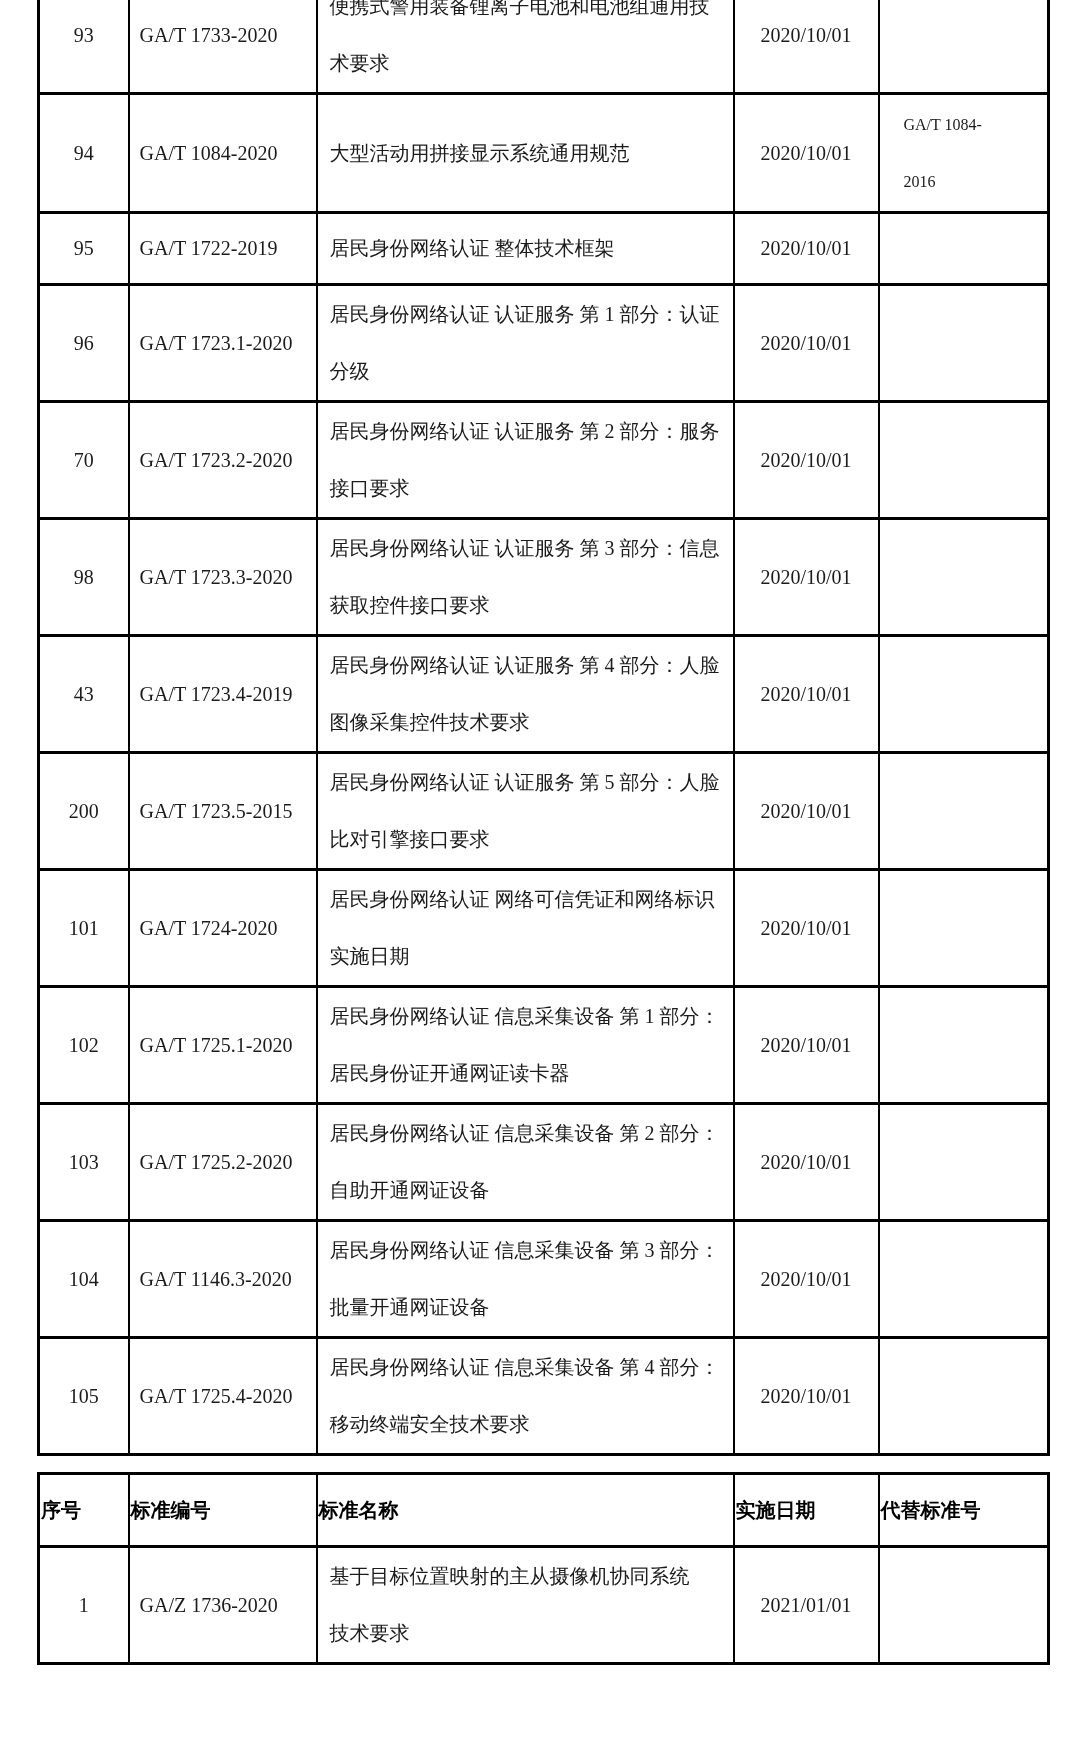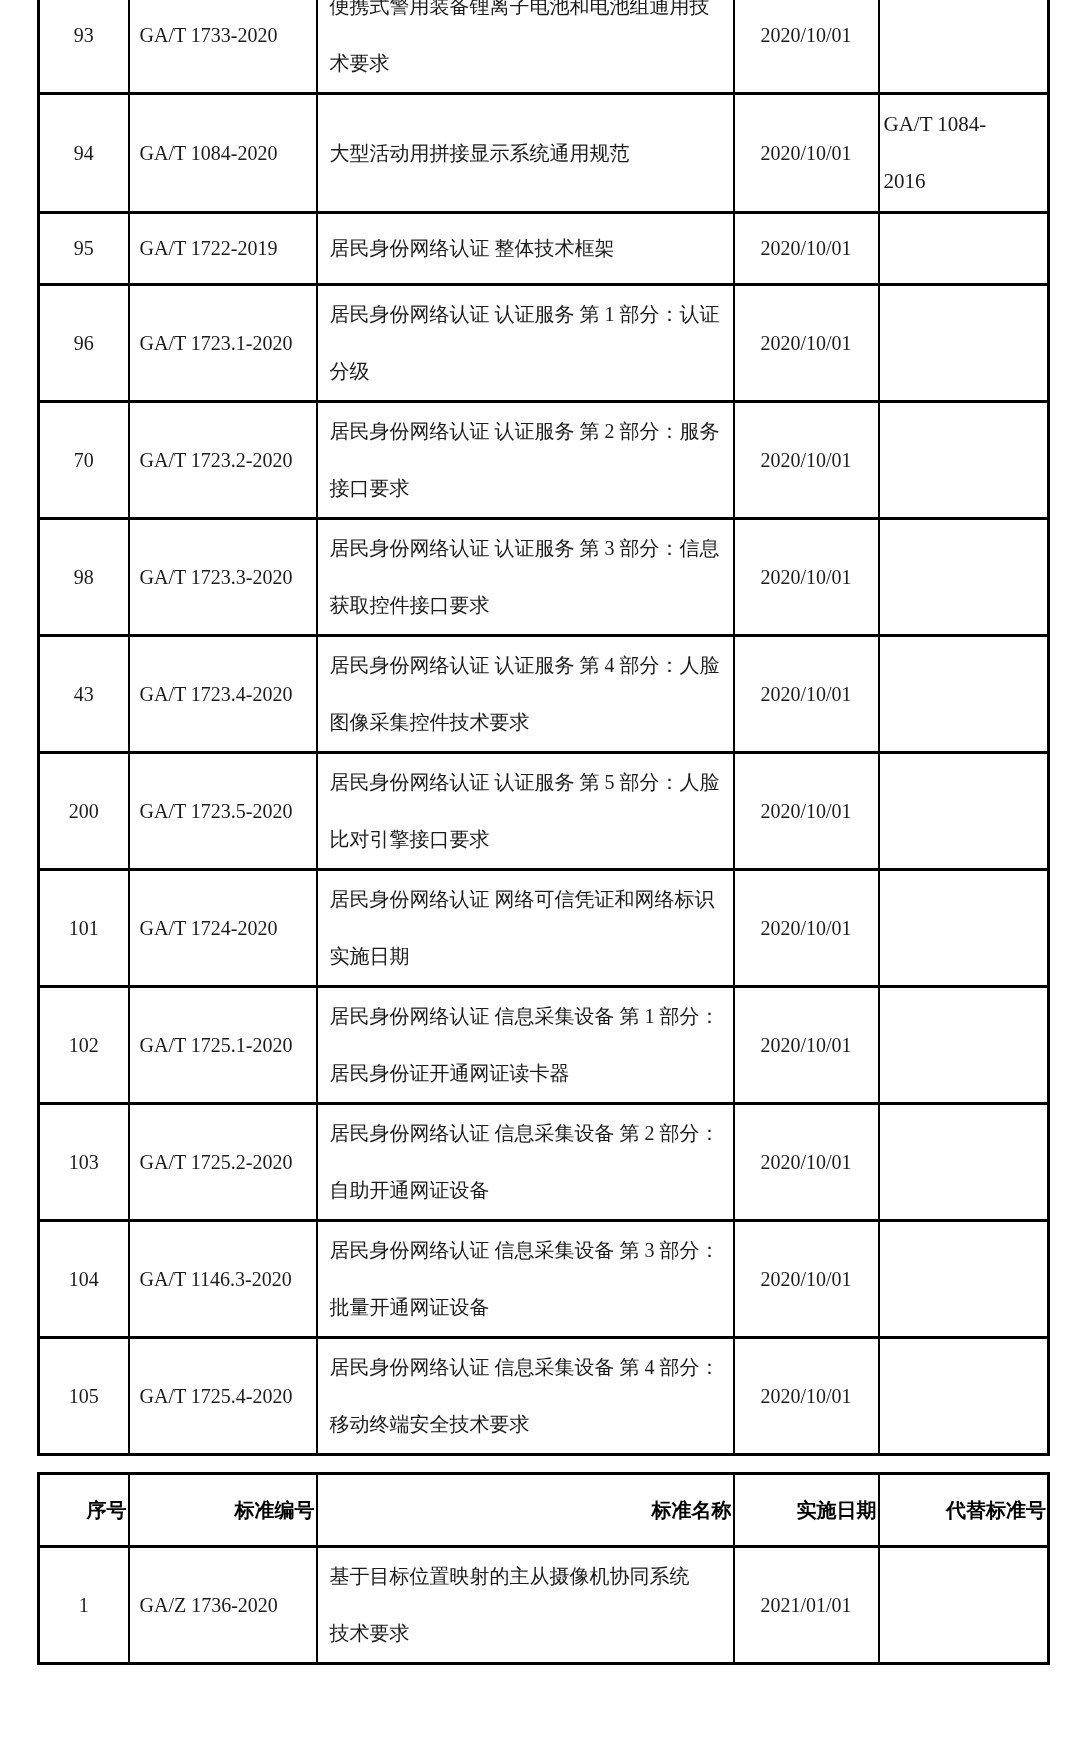--- a/index.html
+++ b/index.html
@@ -51,43 +51,43 @@
   }
   .td-name {
     text-align: left;
     vertical-align: middle;
     padding: 0 8px 0 12px;
     font-size: 20px;
   }
   .td-replaces {
     text-align: left;
     vertical-align: middle;
-    padding-left: 4px;
-    font-size: 21px;
+    padding-left: 24px;
+    font-size: 16px;
   }
   .line.tall {
     height: 57px;
     display: flex;
     align-items: center;
   }
   .section-heading {
     margin: 98px 0 0 37px;
     font-family: "Liberation Sans", "DejaVu Sans", sans-serif;
     font-weight: bold;
     font-size: 24px;
     line-height: 30px;
     color: #000;
     letter-spacing: 1px;
   }
   .table2-wrap {
     margin-top: 16px;
   }
   thead th {
     height: 68px;
-    text-align: right;
+    text-align: left;
     vertical-align: middle;
     font-family: "Liberation Sans", "DejaVu Sans", sans-serif;
     font-weight: bold;
     font-size: 20px;
     color: #000;
   }
 </style>
 </head>
 <body>
 
@@ -198,37 +198,37 @@
             <td class="td-date">
               <div class="line">2020/10/01</div>
             </td>
             <td class="td-replaces"></td>
           </tr>
           <tr style="height: 114px;">
             <td class="td-no">
               <div class="line">43</div>
             </td>
             <td class="td-code">
-              <div class="line">GA/T 1723.4-2020</div>
+              <div class="line">GA/T 1723.4-2019</div>
             </td>
             <td class="td-name">
               <div class="line tall">居民身份网络认证 认证服务 第 4 部分：人脸</div>
               <div class="line tall">图像采集控件技术要求</div>
             </td>
             <td class="td-date">
               <div class="line">2020/10/01</div>
             </td>
             <td class="td-replaces"></td>
           </tr>
           <tr style="height: 114px;">
             <td class="td-no">
               <div class="line">200</div>
             </td>
             <td class="td-code">
-              <div class="line">GA/T 1723.5-2020</div>
+              <div class="line">GA/T 1723.5-2015</div>
             </td>
             <td class="td-name">
               <div class="line tall">居民身份网络认证 认证服务 第 5 部分：人脸</div>
               <div class="line tall">比对引擎接口要求</div>
             </td>
             <td class="td-date">
               <div class="line">2020/10/01</div>
             </td>
             <td class="td-replaces"></td>
           </tr>

